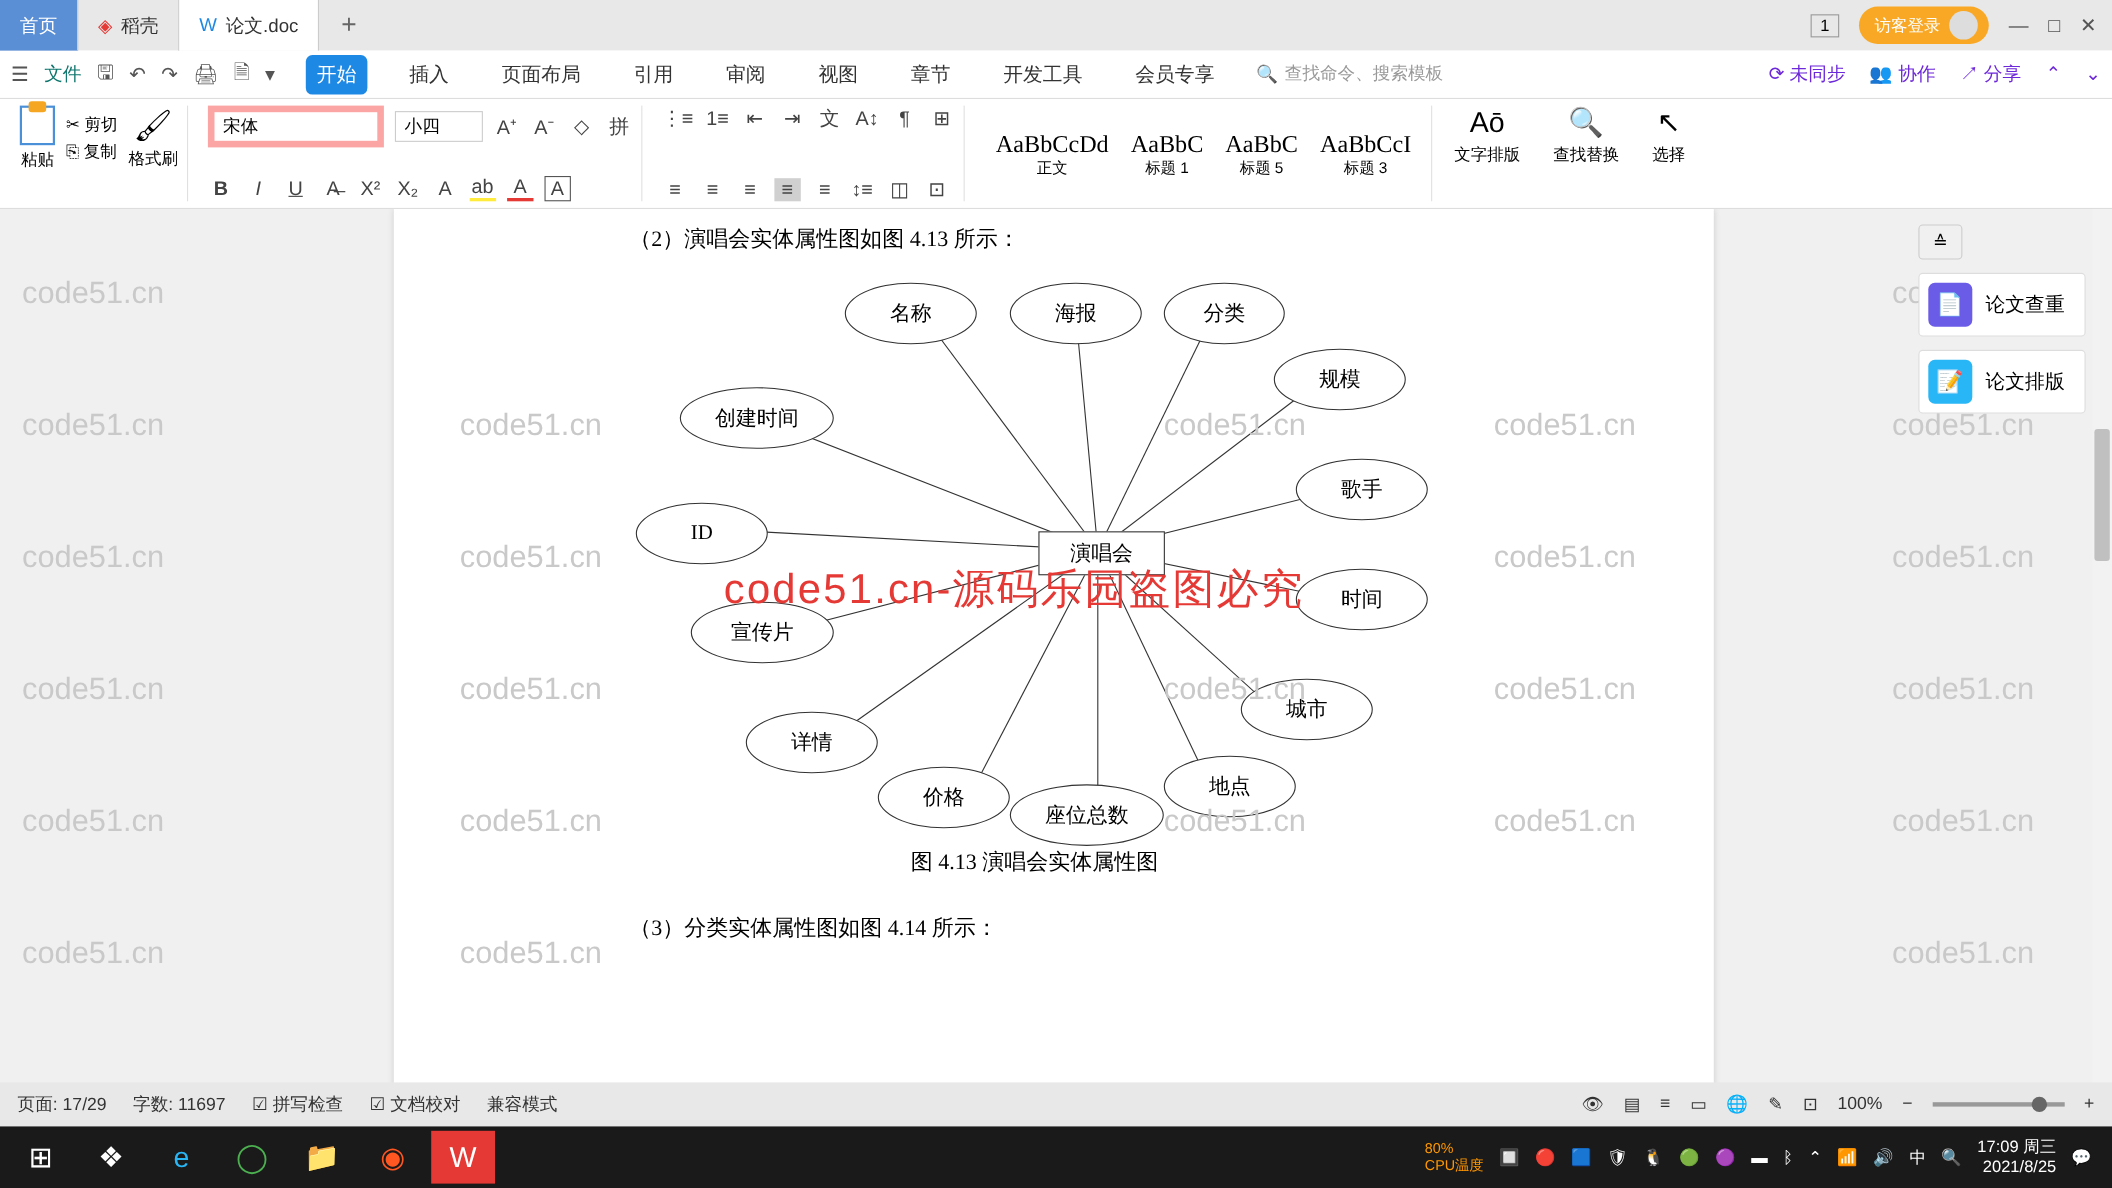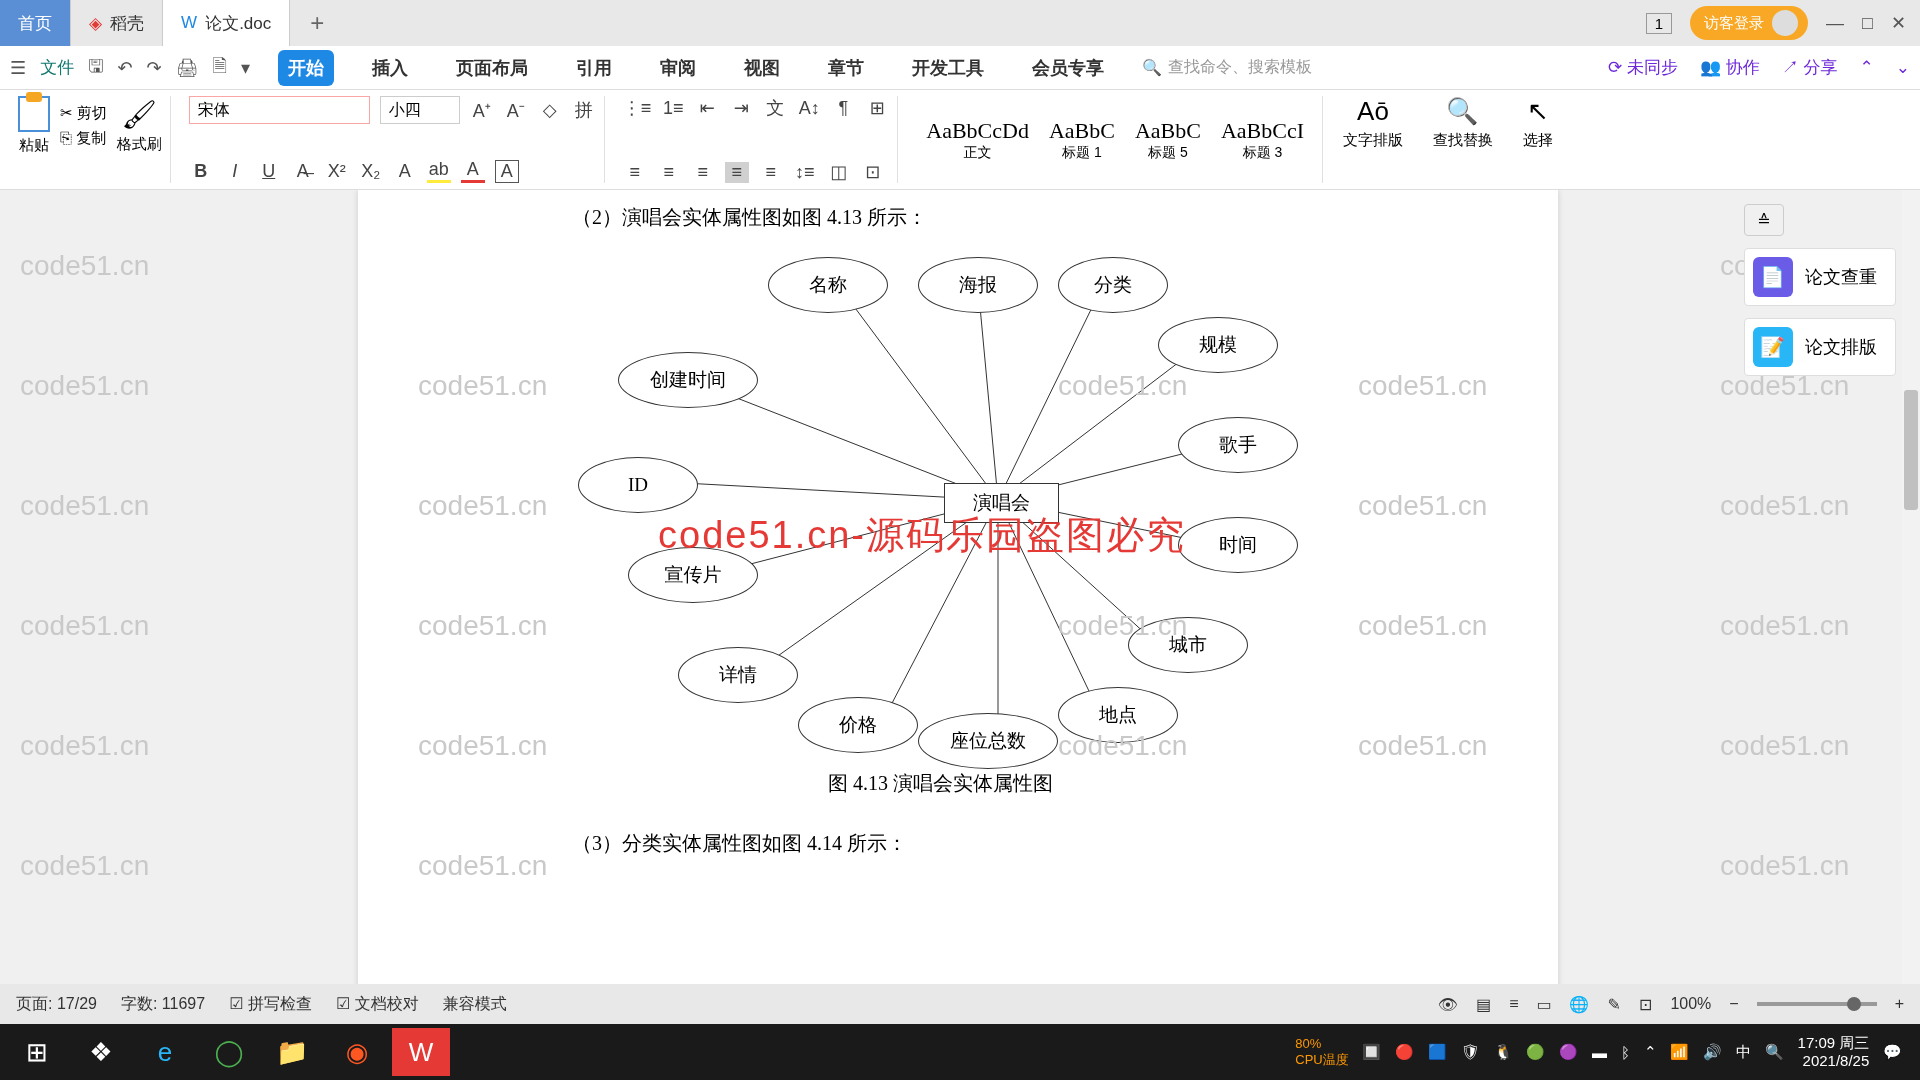--- a/index.html
+++ b/index.html
@@ -12,33 +12,33 @@
 .win-controls{margin-left:auto;display:flex;align-items:center;gap:18px;padding-right:14px;}
 .badge-num{border:1px solid #999;padding:1px 8px;font-size:15px;}
 .login-pill{background:#f9a825;color:#fff;padding:4px 10px 4px 14px;border-radius:18px;display:flex;align-items:center;gap:8px;font-size:15px;}
 .avatar{width:26px;height:26px;border-radius:50%;background:#ddd;}
 .winbtn{font-size:18px;color:#555;cursor:pointer;}
 
 .menubar{height:44px;background:#fff;display:flex;align-items:center;padding:0 10px;gap:8px;border-bottom:1px solid #ddd;}
 .mb-left{display:flex;align-items:center;gap:14px;}
 .mb-icon{font-size:18px;color:#555;}
 .mb-file{font-size:17px;color:#0f766e;}
-.ribbon-tabs{display:flex;gap:28px;margin-left:20px;font-weight:bold;}
+.ribbon-tabs{display:flex;gap:28px;margin-left:20px;}
 .ribbon-tab{font-size:18px;color:#333;padding:6px 10px;}
 .ribbon-tab.active{background:#1e88e5;color:#fff;border-radius:6px;}
 .search-box{display:flex;align-items:center;gap:6px;color:#999;font-size:16px;margin-left:20px;}
 .mb-right{margin-left:auto;display:flex;gap:22px;font-size:17px;color:#6d28d9;align-items:center;}
 
 .toolbar{height:100px;background:#fff;display:flex;padding:6px 10px;border-bottom:1px solid #ddd;gap:10px;}
 .tb-group{display:flex;flex-direction:column;justify-content:space-between;padding:0 8px;border-right:1px solid #e0e0e0;}
 .tb-row{display:flex;align-items:center;gap:10px;}
 .paste-btn{display:flex;flex-direction:column;align-items:center;gap:4px;font-size:15px;}
 .paste-icon{width:32px;height:36px;background:#fff;border:2px solid #4a90d9;position:relative;}
 .paste-icon::before{content:"";position:absolute;top:-6px;left:6px;right:6px;height:10px;background:#f5a623;border-radius:3px;}
-.font-select{border:1px solid #fca5a5;padding:4px 8px;font-size:16px;width:181px;}
+.font-select{border:6px solid #fca5a5;padding:4px 8px;font-size:16px;width:160px;}
 .size-select{border:1px solid #ccc;padding:4px 8px;font-size:16px;width:80px;}
 .tb-btn{font-size:18px;color:#444;min-width:24px;text-align:center;}
 .style-item{display:flex;flex-direction:column;align-items:center;padding:2px 10px;font-size:14px;}
 .style-prev{font-size:22px;font-family:serif;}
 .big-btn{display:flex;flex-direction:column;align-items:center;gap:4px;font-size:15px;padding:0 10px;}
 
 .doc-area{position:relative;height:800px;background:#f0f0f0;overflow:hidden;}
 .page{position:absolute;left:358px;top:0;width:1200px;height:800px;background:#fff;box-shadow:0 0 6px rgba(0,0,0,0.15);}
 .doc-text{position:absolute;font-family:"SimSun",serif;font-size:20px;color:#000;}
 .watermark{position:absolute;color:#c9c9c9;font-size:28px;font-family:Arial;pointer-events:none;}

